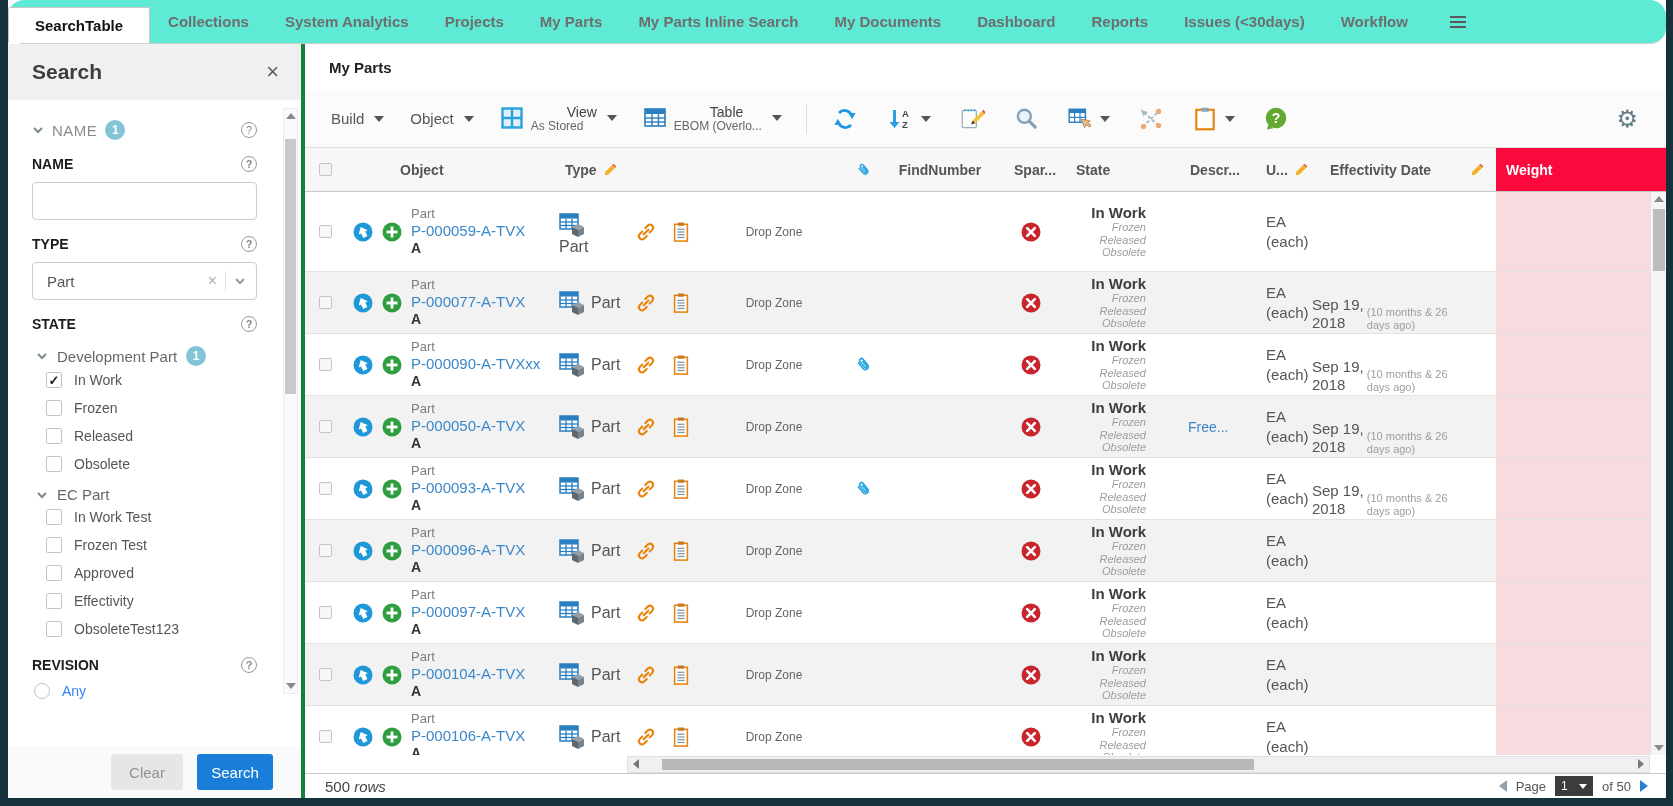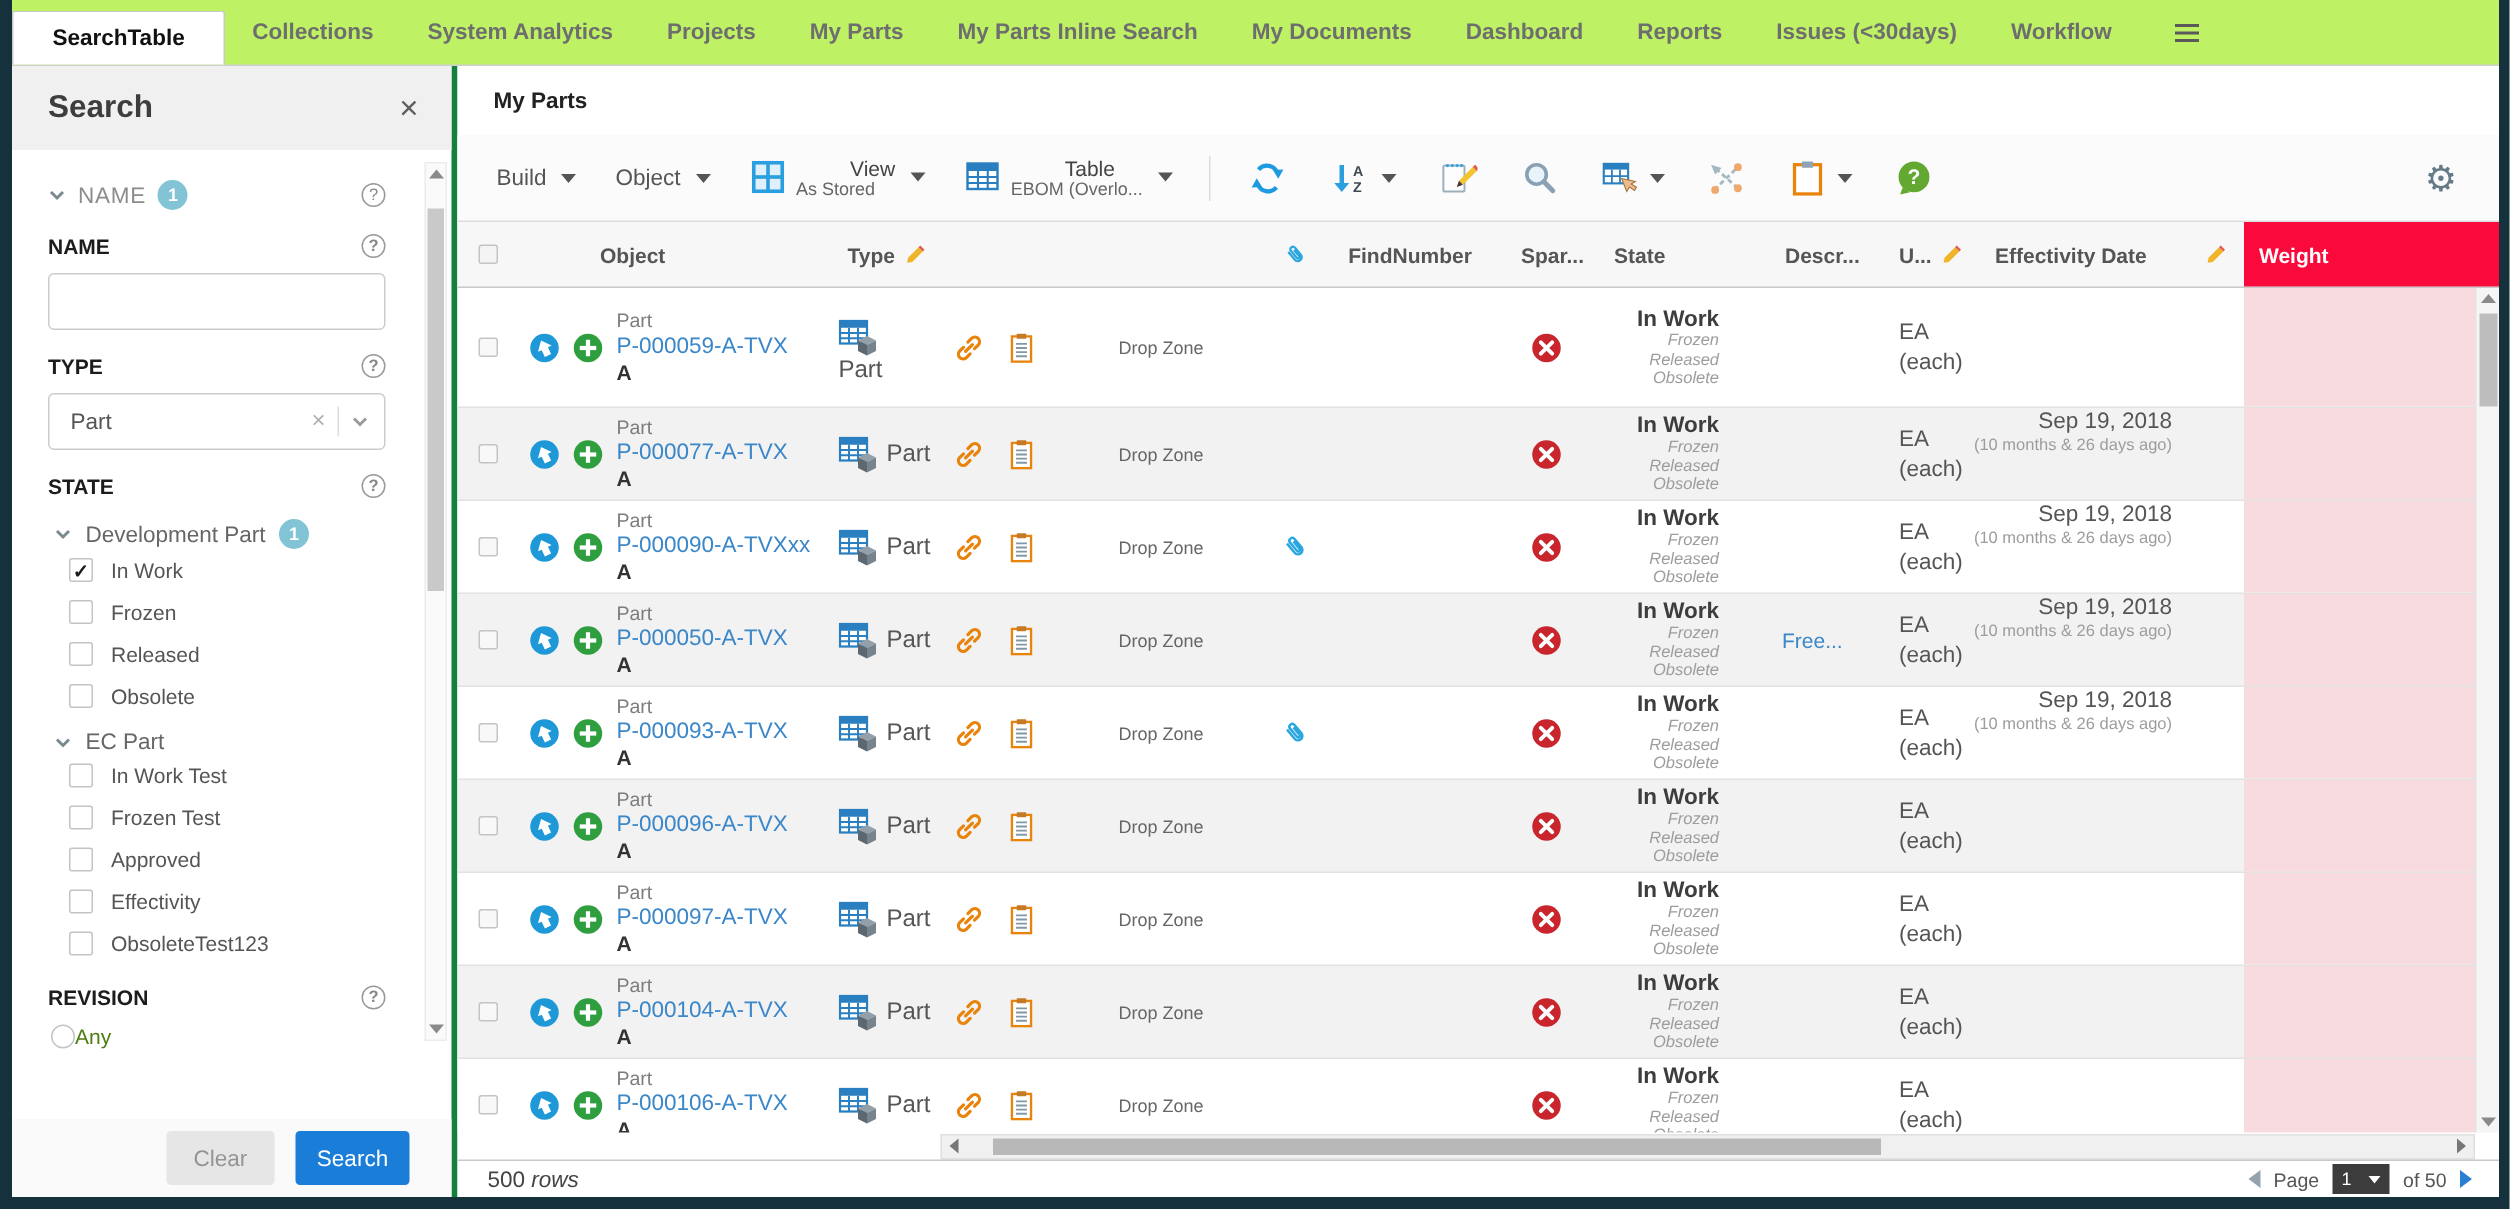--- a/index.html
+++ b/index.html
@@ -1,21 +1,21 @@
 <!DOCTYPE html>
 <html><head>
 <meta charset="utf-8">
 <style>
   * { margin:0; padding:0; box-sizing:border-box; }
   html,body { width:1673px; height:806px; font-family:"Liberation Sans",sans-serif; }
   .frame { position:relative; width:1673px; height:806px; background:#15323c; overflow:hidden; }
   .app { position:absolute; left:8px; top:0; right:7px; bottom:8px; background:#fff; display:flex; flex-direction:column; overflow:hidden; }
 
   
-  .nav { height:44px; background:#bef264; border-bottom:1px solid #cfcfcf; display:flex; align-items:stretch; flex-shrink:0; }
+  .nav { height:44px; background:#5eead4; border-bottom:1px solid #cfcfcf; display:flex; align-items:stretch; flex-shrink:0;border-radius:16px; }
   .nav-tab { display:flex; align-items:center; padding:0 18px; color:#6e6e6e; font-size:15px; font-weight:bold; cursor:pointer; white-space:nowrap; }
   .nav-tab.active { background:#fff; border:1px solid #c8c8c8; border-bottom:none; margin-top:7px; color:#111; border-radius:2px 2px 0 0; padding:0 26px; }
   .hamburger { display:flex; flex-direction:column; justify-content:center; gap:3px; margin-left:14px; padding:0 10px; cursor:pointer; }
   .hamburger span { width:16px; height:2px; background:#5a5a5a; display:block; }
 
   .body-row { flex:1; display:flex; min-height:0; }
 
   
   .sidebar { width:297px; flex-shrink:0; background:#fff; border-right:4px solid #15803d; display:flex; flex-direction:column; }
   .sb-head { height:56px; background:#f0f0f0; display:flex; align-items:center; justify-content:space-between; padding:0 22px 0 24px; flex-shrink:0; }
@@ -29,21 +29,21 @@
   .fld-label { display:flex; align-items:center; font-size:14px; font-weight:bold; color:#1c1c1c; margin:16px 0 10px; }
   .txt-input { width:100%; height:38px; border:1px solid #ccc; border-radius:4px; background:#fff; font-size:15px; padding:0 10px; color:#444; }
   .select { width:100%; height:38px; border:1px solid #ccc; border-radius:4px; display:flex; align-items:center; padding:0 10px 0 14px; color:#555; font-size:15px; cursor:pointer; }
   .select .clear-x { margin-left:auto; color:#b0b0b0; font-size:16px; padding:0 8px; }
   .select .divider { width:1px; height:20px; background:#ddd; }
   .chev { width:12px; height:12px; flex-shrink:0; }
   .tree-head { display:flex; align-items:center; gap:9px; margin:14px 0 6px 4px; color:#666; font-size:15px; cursor:pointer; }
   .check-row { display:flex; align-items:center; gap:12px; margin:0 0 12px 14px; font-size:14px; color:#555; cursor:pointer; }
   .checkbox { width:16px; height:16px; border:1px solid #c4c4c4; border-radius:2px; background:#fff; display:inline-flex; align-items:center; justify-content:center; flex-shrink:0; }
   .checkbox.checked::after { content:"✓"; font-size:13px; font-weight:bold; color:#1a1a1a; }
-  .radio-row { display:flex; align-items:flex-start; margin:4px 0 0 2px; font-size:14px; color:#4d7c0f; }
+  .radio-row { display:flex; align-items:flex-start; gap:12px; margin:4px 0 0 2px; font-size:14px; color:#3b82f6; }
   .radio { width:16px; height:16px; border:1px solid #c4c4c4; border-radius:50%; background:#fff; }
   .sb-scroll { position:absolute; right:3px; top:8px; bottom:52px; width:15px; background:#fafafa; border:1px solid #ececec; display:flex; flex-direction:column; align-items:center; }
   .sb-scroll .thumb { width:11px; height:255px; background:#c9c9c9; margin-top:16px; }
   .arr-up, .arr-dn { width:0; height:0; border-left:5px solid transparent; border-right:5px solid transparent; margin:4px 0; }
   .arr-up { border-bottom:6px solid #8a8a8a; }
   .arr-dn { border-top:6px solid #8a8a8a; margin-top:auto; }
   .sb-foot { height:52px; background:#fafafa; display:flex; align-items:center; justify-content:flex-end; gap:14px; padding-right:28px; flex-shrink:0; }
   .btn { height:36px; border:none; border-radius:3px; font-size:15px; cursor:pointer; font-family:inherit; }
   .btn-clear { width:72px; background:#e6e6e6; color:#949494; }
   .btn-search { width:76px; background:#1a7ed8; color:#fff; }
@@ -90,21 +90,21 @@
   .type-label { font-size:16px; color:#555; }
   .grid-row.first .cell-type { flex-direction:column; align-items:flex-start; justify-content:center; gap:0; padding-top:4px; }
   .cell-link, .cell-clip, .cell-attach, .cell-spare { justify-content:center; }
   .cell-drop { justify-content:center; font-size:12px; color:#666; cursor:pointer; }
   .cell-state { flex-direction:column; align-items:flex-end; justify-content:center; padding-right:6px; line-height:1.15; }
   .state-main { font-size:15px; font-weight:bold; color:#3d3d3d; }
   .state-sub { font-size:11px; font-style:italic; color:#9d9d9d; }
   .cell-descr { padding-left:36px; }
   .descr-link { font-size:14px; color:#3b87c8; cursor:pointer; }
   .cell-uom { flex-direction:column; align-items:flex-start; justify-content:center; padding-left:24px; line-height:1.3; }
-  .cell-eff { flex-direction:column; align-items:flex-end; justify-content:flex-start; padding-right:10px; line-height:1.25; }
+  .cell-eff { flex-direction:row; align-items:flex-end; justify-content:flex-start; padding-right:10px; line-height:1.25; }
   .eff-date { font-size:15px; color:#555; }
   .eff-ago { font-size:11px; color:#9d9d9d; }
   .cell-weight { background:#f8dbde; }
 
   
   .vscroll { width:16px; background:#f5f5f5; border-left:1px solid #e3e3e3; display:flex; flex-direction:column; align-items:center; flex-shrink:0; }
   .vscroll .thumb { width:12px; height:62px; background:#bdbdbd; margin-top:3px; }
   .hscroll-row { height:18px; display:flex; align-items:center; flex-shrink:0; padding-right:16px; }
   .hscroll { margin-left:322px; flex:1; height:17px; background:#f0f0f0; border:1px solid #e0e0e0; display:flex; align-items:center; }
   .hscroll .thumb { height:11px; width:58%; background:#b8b8b8; margin-left:18px; }

